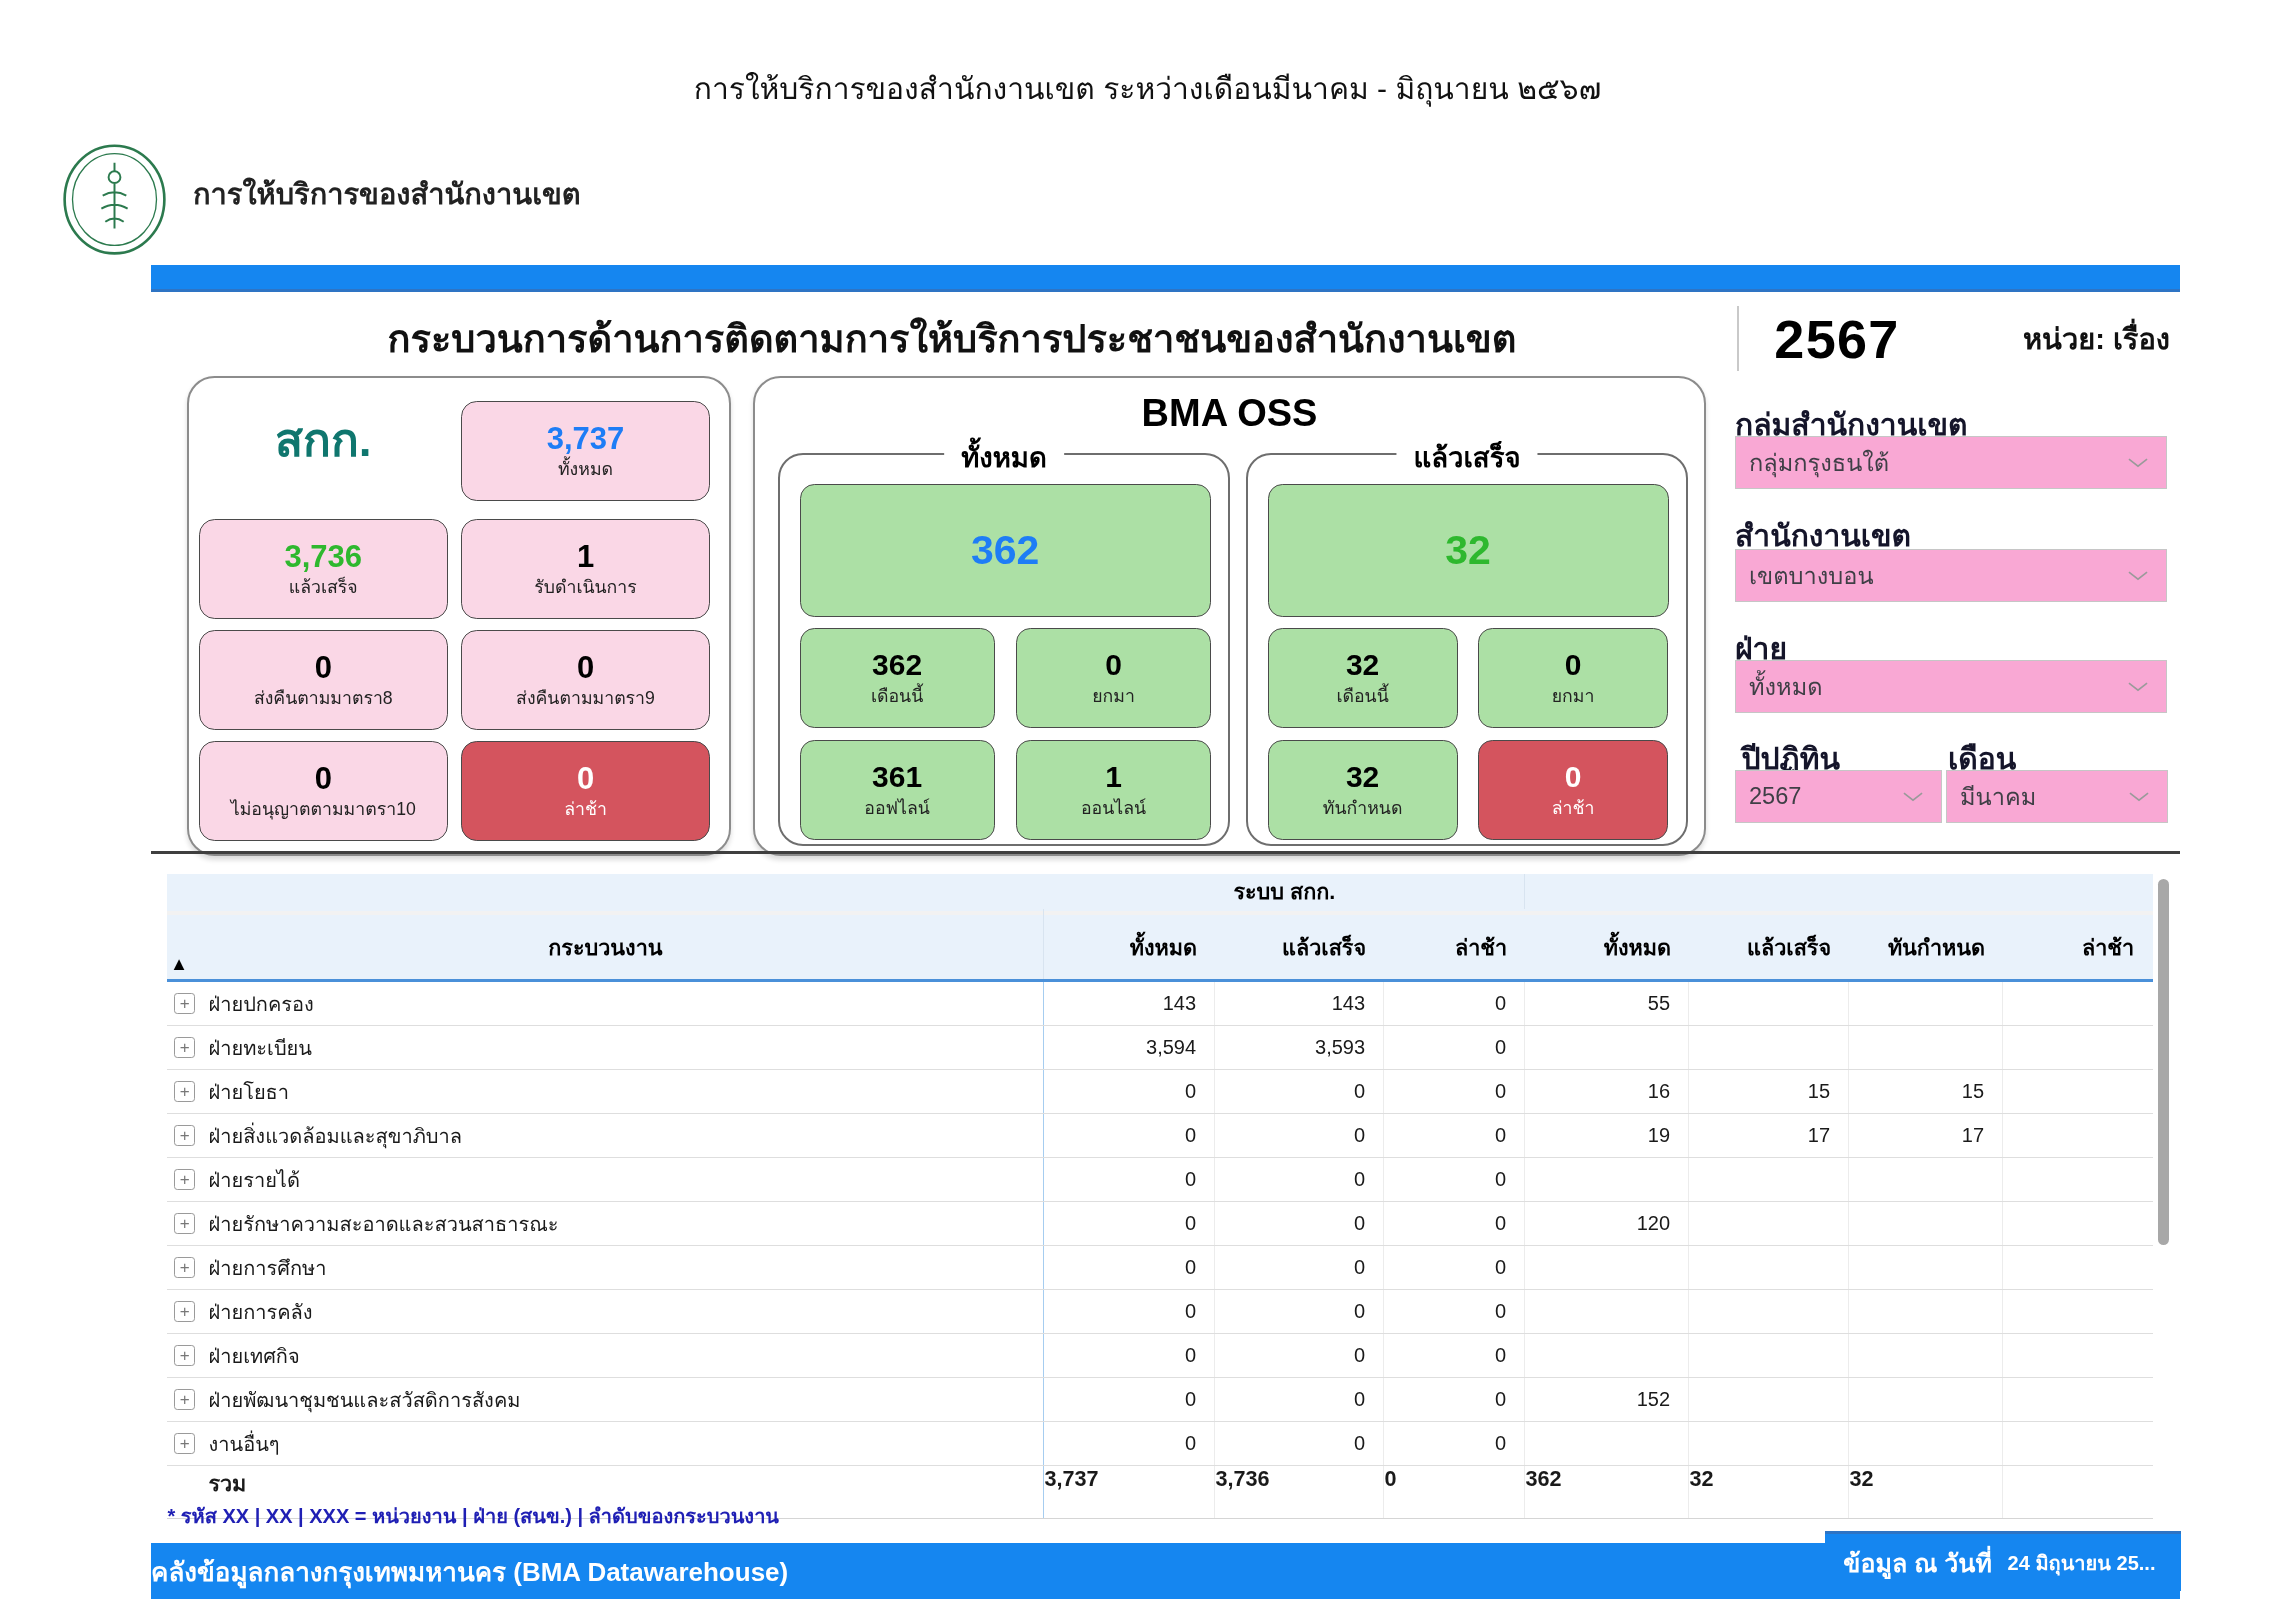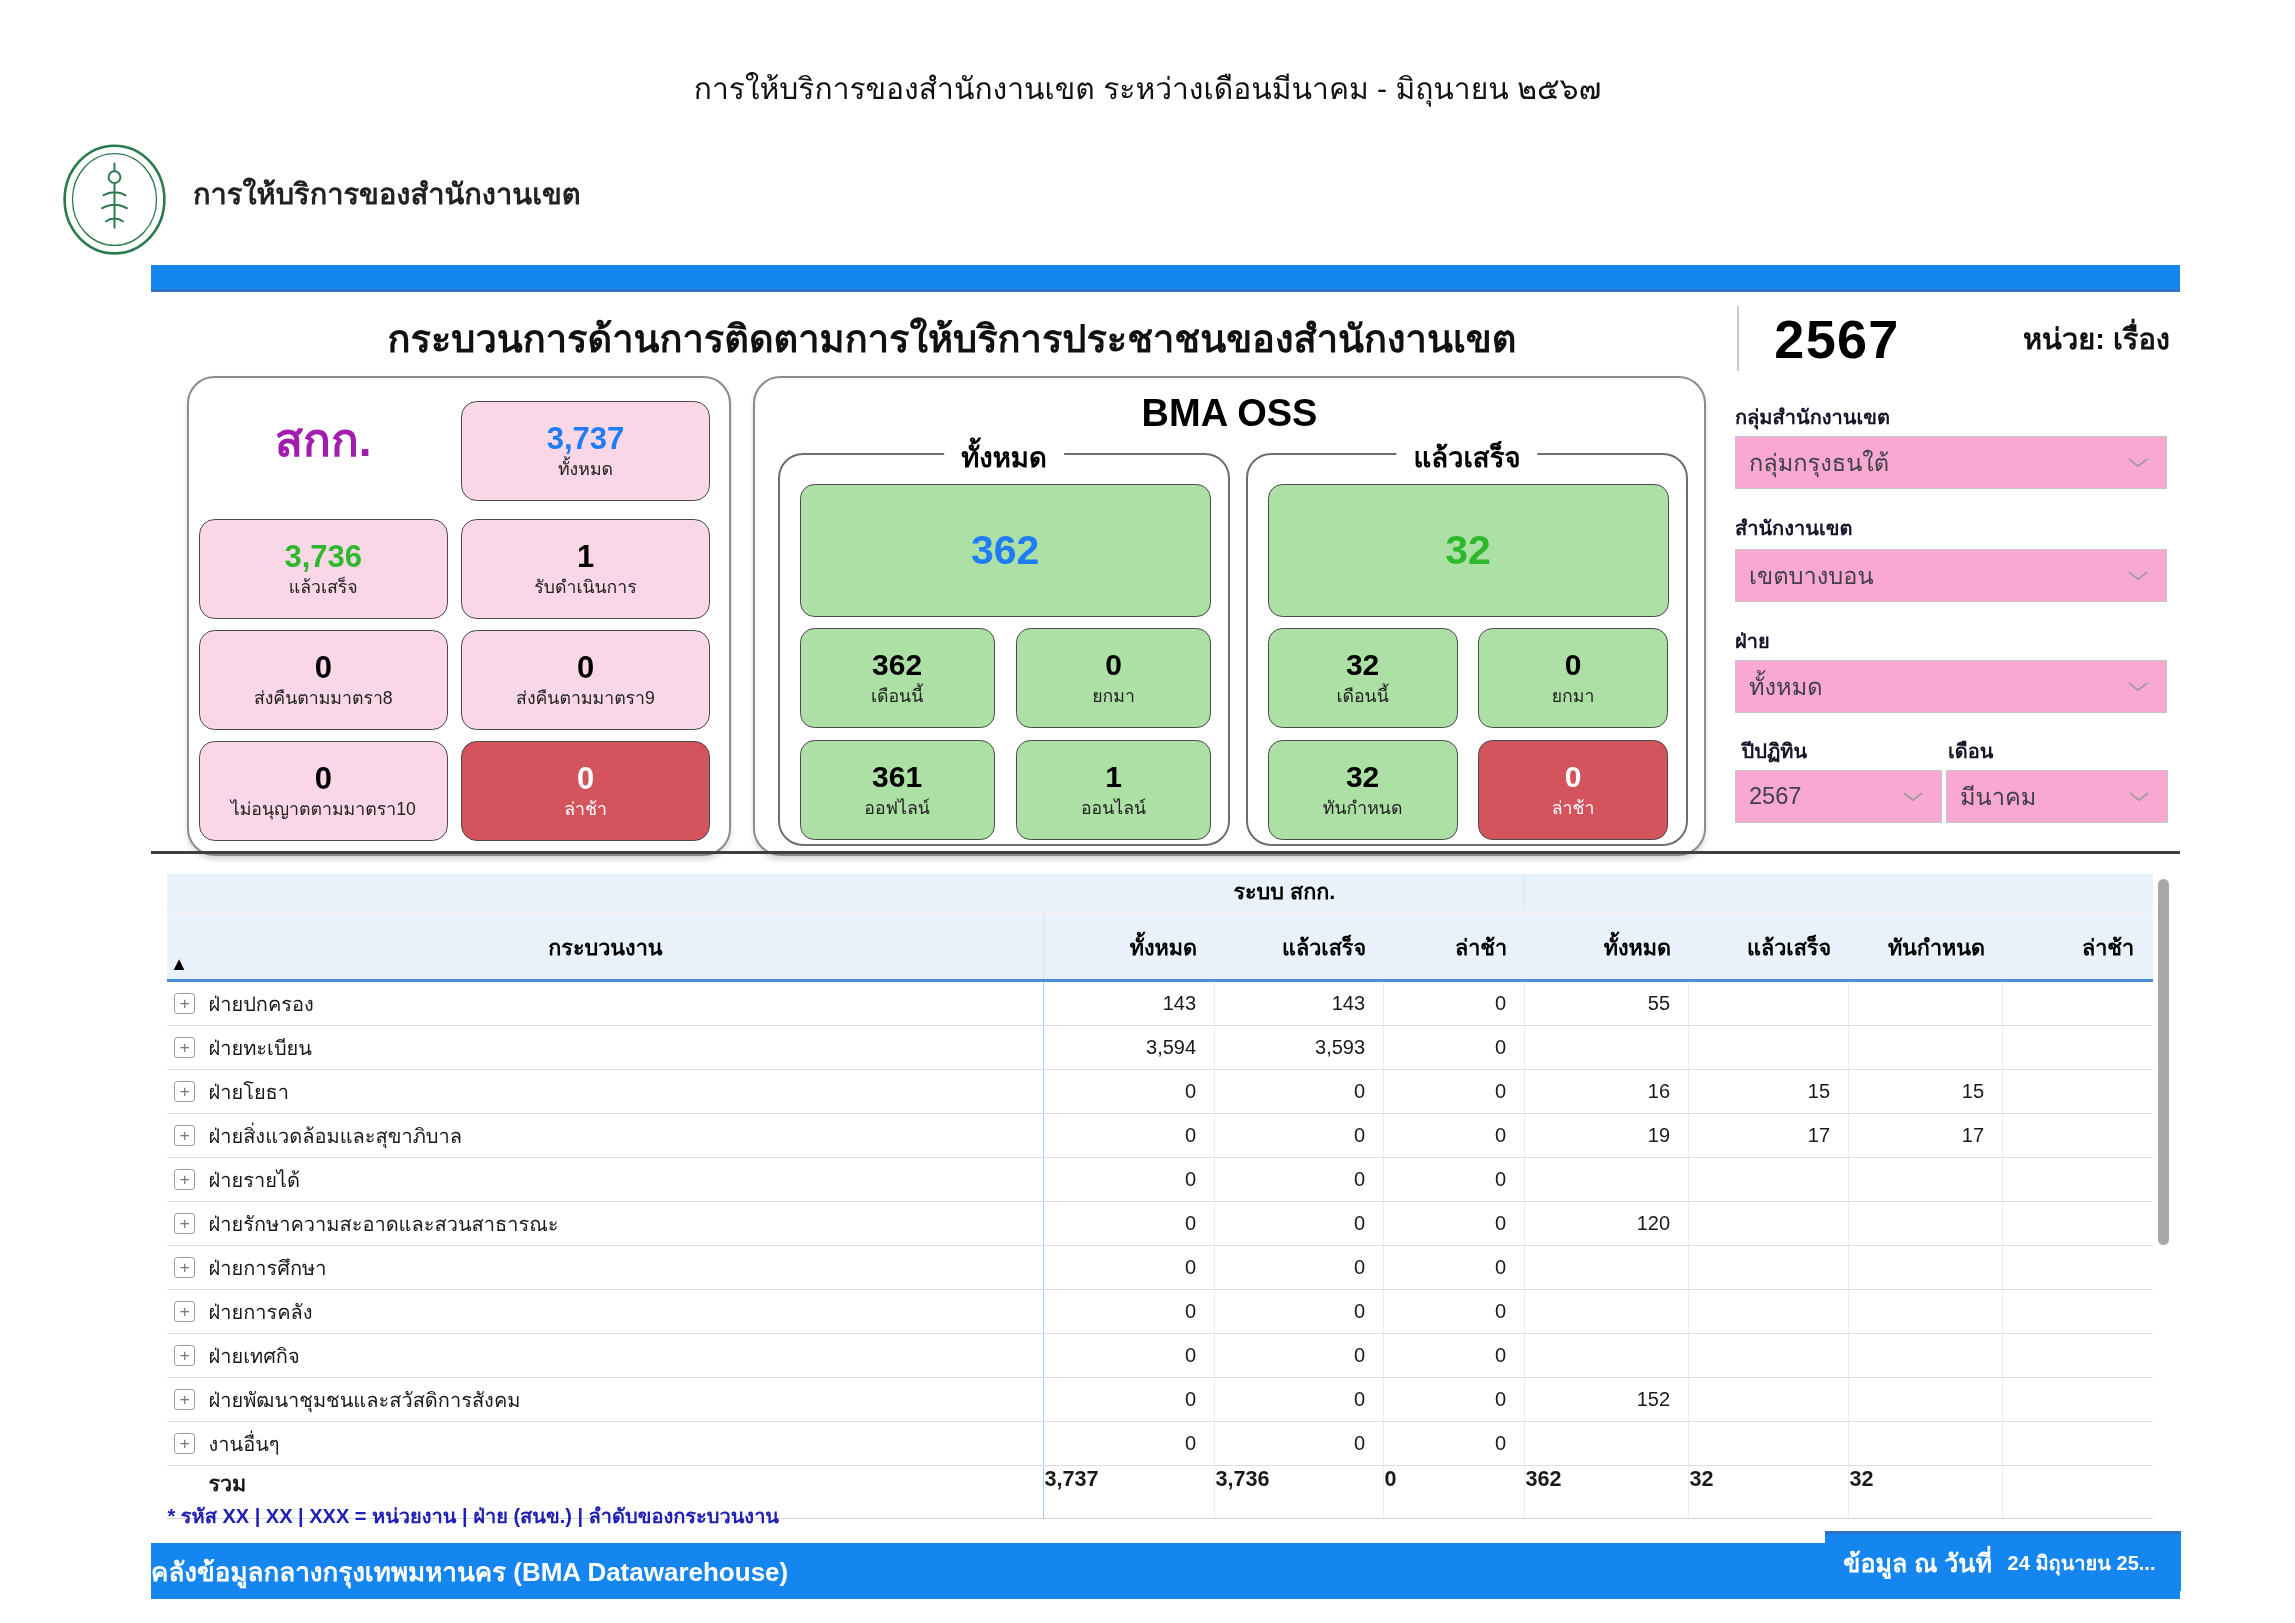--- a/index.html
+++ b/index.html
@@ -22,21 +22,21 @@
   .year{width:196px;text-align:center;font-size:54px;font-weight:800;color:#000;letter-spacing:1.3px;}
   .unit{flex:1;text-align:right;padding-right:26px;font-size:29px;font-weight:700;color:#111;}
 
   
   .card{position:absolute;border:2px solid #8c8c8c;border-radius:27.5px;background:#fff;
         box-shadow:0 3.3px 5.2px rgba(0,0,0,.14);}
   #sakok{left:36px;top:111px;width:540px;height:476px;}
   #oss{left:602px;top:111px;width:949px;height:476px;}
 
   .sakok-title{position:absolute;left:9.8px;top:25px;width:249px;text-align:center;
-               font-size:46px;font-weight:800;color:#a21caf;}
+               font-size:46px;font-weight:800;color:#0f766e;}
   .kbox{position:absolute;border:1.3px solid #4a4a4a;border-radius:15.7px;background:var(--pink);
         display:flex;flex-direction:column;align-items:center;justify-content:center;gap:6.5px;}
   .kbox .val{font-size:31px;font-weight:800;color:#000;line-height:1;}
   .kbox .lbl{font-size:17.7px;color:#222;line-height:1;}
   .kbox.red{background:var(--red);}
   .kbox.red .val,.kbox.red .lbl{color:#fff;}
   .v-blue{color:var(--vblue) !important;}
   .v-green{color:var(--vgreen) !important;}
 
   .oss-title{position:absolute;left:0;top:14.4px;width:100%;text-align:center;
@@ -47,21 +47,21 @@
   .gbox{position:absolute;border:1.3px solid #4a4a4a;border-radius:14.4px;background:var(--green);
         display:flex;flex-direction:column;align-items:center;justify-content:center;gap:7.9px;}
   .gbox .val{font-size:30px;font-weight:800;color:#000;line-height:1;}
   .gbox .lbl{font-size:17.7px;color:#222;line-height:1;}
   .gbox.big .val{font-size:41px;}
   .gbox.red{background:var(--red);}
   .gbox.red .val,.gbox.red .lbl{color:#fff;}
 
   
   .filters{position:absolute;left:1584px;top:111px;width:446px;height:476px;}
-  .flabel{font-size:20px;font-weight:700;color:#15152a;}
+  .flabel{font-size:30px;font-weight:700;color:#15152a;}
   .dropdown{border:1.3px solid #c6c6c6;background:#f9a8d4;height:51px;display:flex;align-items:center;
             justify-content:space-between;padding:0 17px 0 13px;}
   .dropdown .dval{font-size:23.6px;color:#3f3f46;}
   .f1{position:absolute;left:0;top:25px;}
   .d1{position:absolute;left:0;top:60px;width:400px;}
   .f2{position:absolute;left:0;top:136px;}
   .d2{position:absolute;left:0;top:173px;width:400px;}
   .f3{position:absolute;left:0;top:249px;}
   .d3{position:absolute;left:0;top:284px;width:400px;}
   .f4{position:absolute;left:6.5px;top:359px;}

